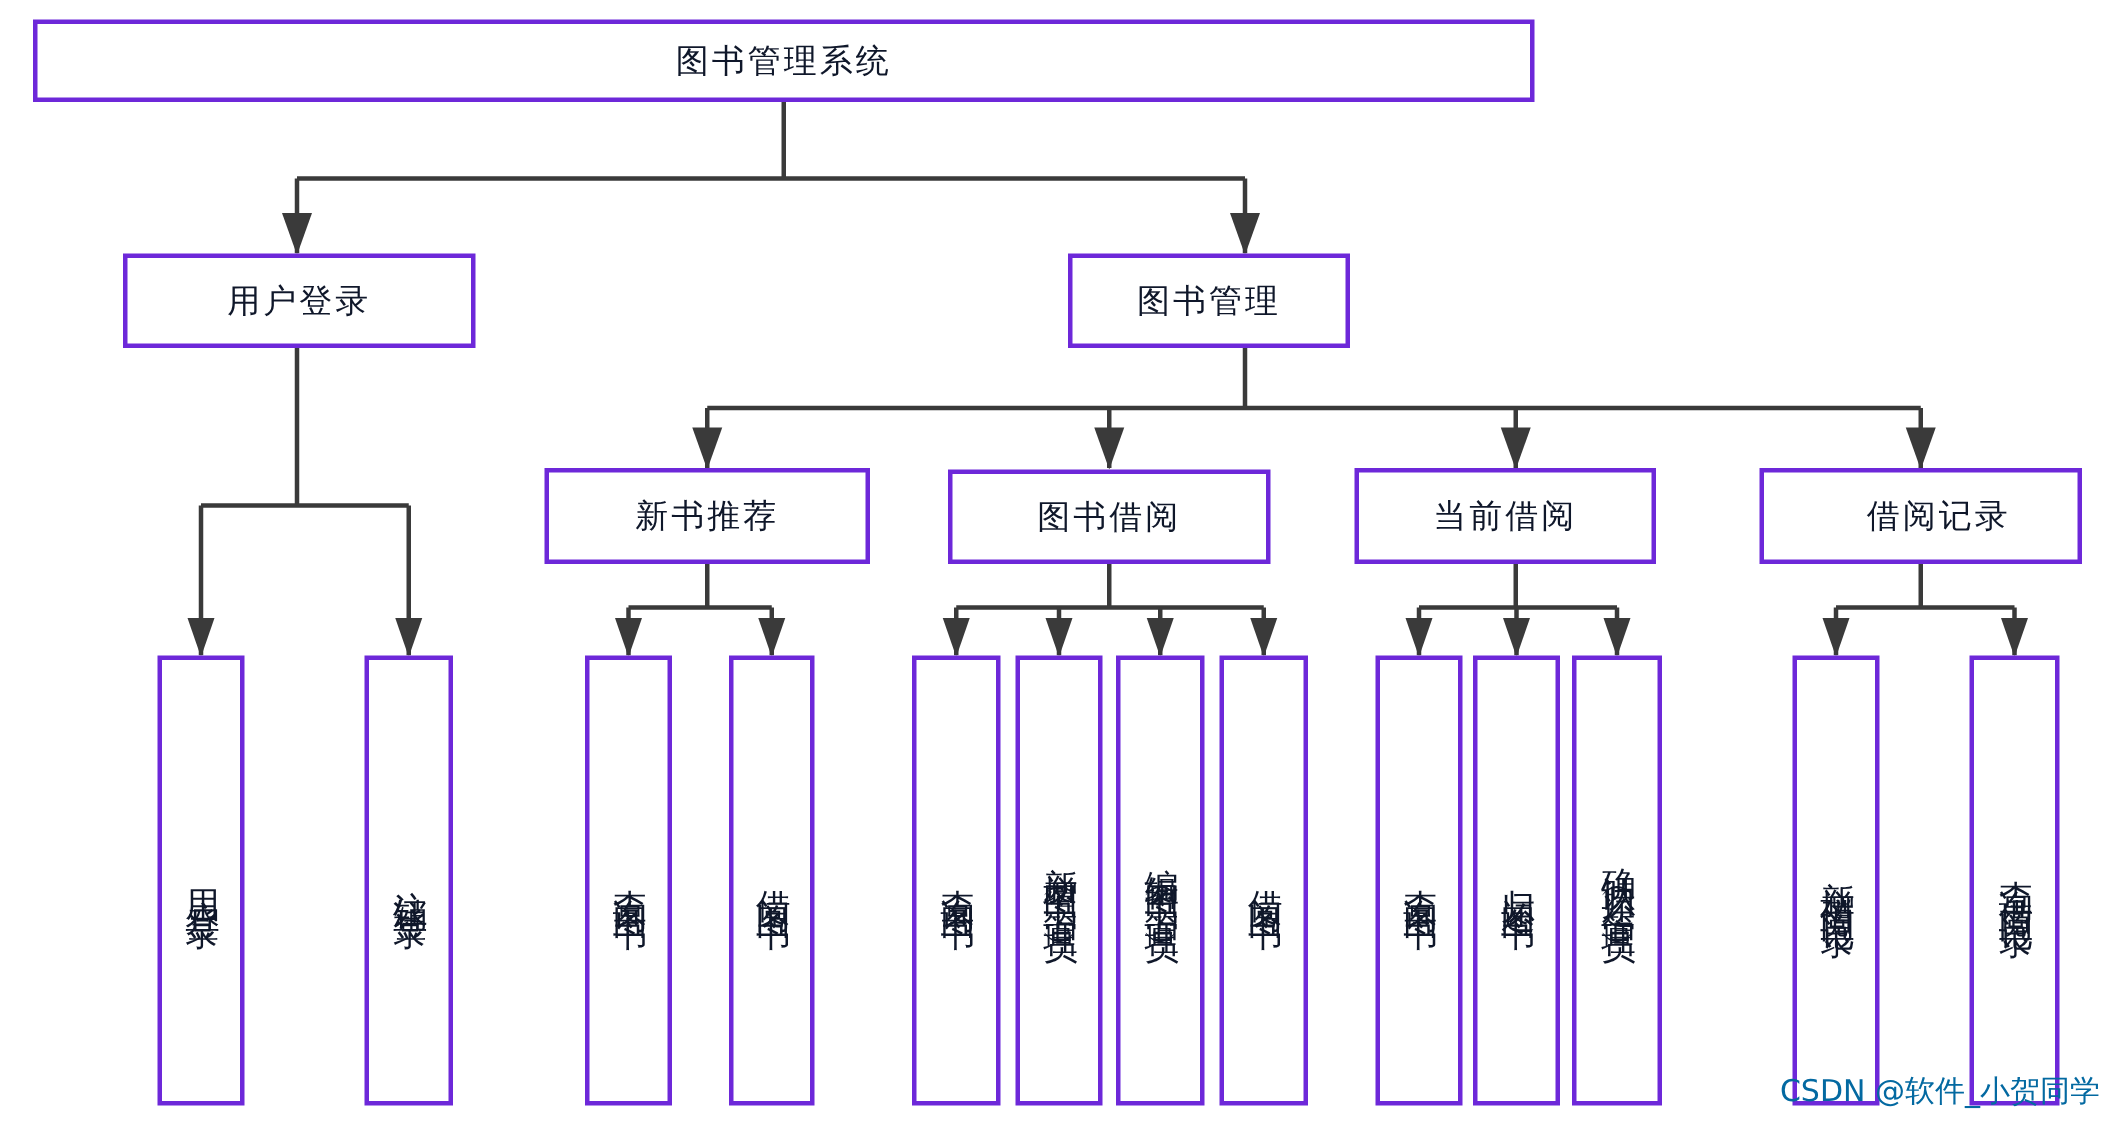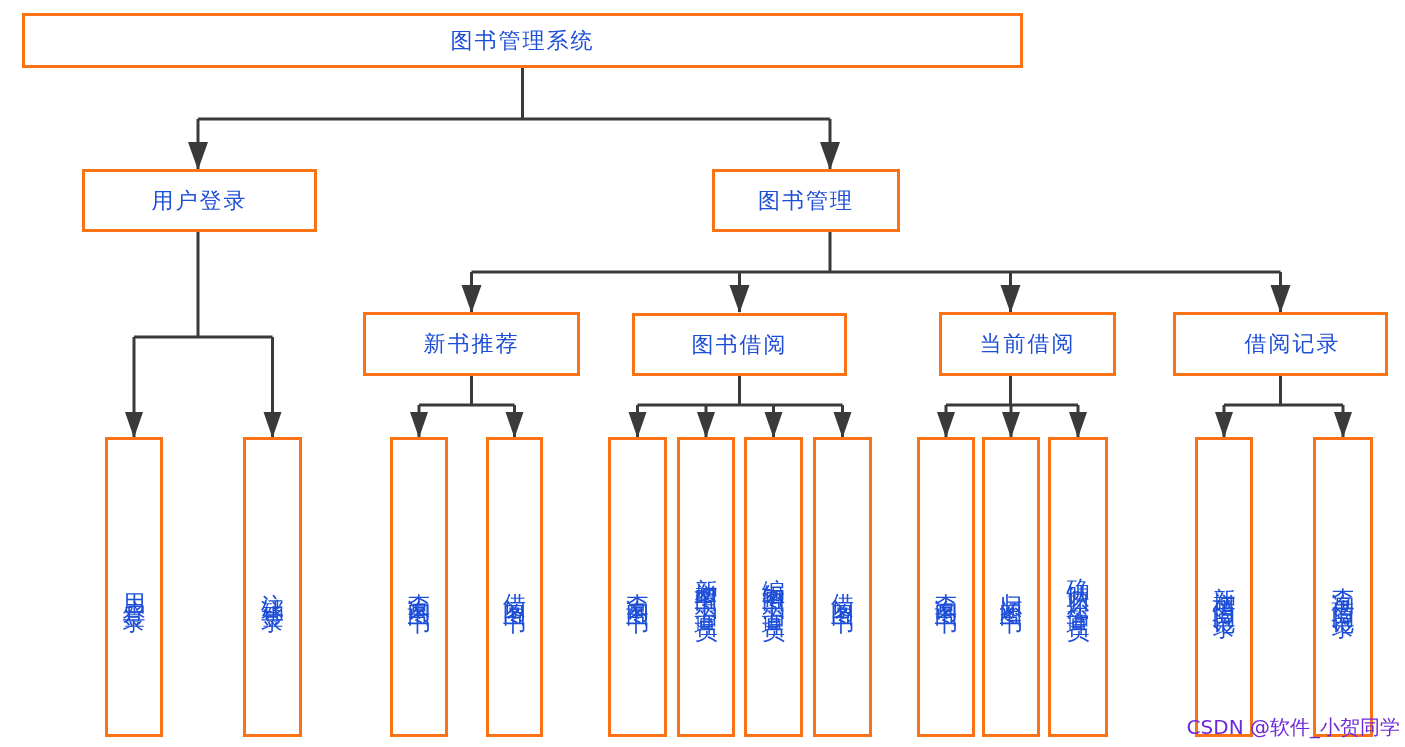--- a/index.html
+++ b/index.html
@@ -13,23 +13,23 @@
   }
   svg.connectors {
     position: absolute;
     left: 0; top: 0;
     width: 1405px; height: 747px;
     z-index: 1;
   }
   .node {
     position: absolute;
     box-sizing: border-box;
-    border: 3px solid #f97316;
+    border: 3px solid #6d28d9;
     background: #ffffff;
-    color: #1d4ed8;
+    color: #0f172a;
     display: flex;
     align-items: center;
     justify-content: center;
     z-index: 2;
   }
   .h-node {
     font-size: 22px;
     letter-spacing: 2px;
     white-space: nowrap;
   }
@@ -40,21 +40,21 @@
     letter-spacing: 6px;
     line-height: 1;
   }
   .watermark {
     position: absolute;
     left: 1178px;
     top: 714px;
     width: 222px;
     height: 30px;
     z-index: 3;
-    color: #6d28d9;
+    color: #0369a1;
     font-size: 20px;
     text-align: right;
     white-space: nowrap;
   }
 </style>
 </head>
 <body>
 
 <div class="canvas">
 
@@ -127,21 +127,21 @@
     </g>
   </svg>
 
   <div class="node h-node" style="left:22px; top:13px; width:1001px; height:55px;">图书管理系统</div>
 
   <div class="node h-node" style="left:82px; top:169px; width:235px; height:63px;">用户登录</div>
   <div class="node h-node" style="left:712px; top:169px; width:188px; height:63px;">图书管理</div>
 
   <div class="node h-node" style="left:632px; top:313px; width:215px; height:63px;">图书借阅</div>
   <div class="node h-node" style="left:363px; top:312px; width:217px; height:64px;">新书推荐</div>
-  <div class="node h-node" style="left:939px; top:312px; width:177px; height:64px;">当前借阅</div>
+  <div class="node h-node" style="left:903px; top:312px; width:201px; height:64px;">当前借阅</div>
   <div class="node h-node" style="left:1173px; top:312px; width:215px; height:64px;padding-left:24px;">借阅记录</div>
 
   <div class="node v-node" style="left:105px; top:437px; width:58px; height:300px;">用户登录</div>
   <div class="node v-node" style="left:243px; top:437px; width:59px; height:300px;">注销登录</div>
 
   <div class="node v-node" style="left:390px; top:437px; width:58px; height:300px;">查询图书</div>
   <div class="node v-node" style="left:486px; top:437px; width:57px; height:300px;">借阅图书</div>
 
   <div class="node v-node" style="left:608px; top:437px; width:59px; height:300px;">查询图书</div>
   <div class="node v-node" style="left:677px; top:437px; width:58px; height:300px;">新增图书（管理员）</div>

